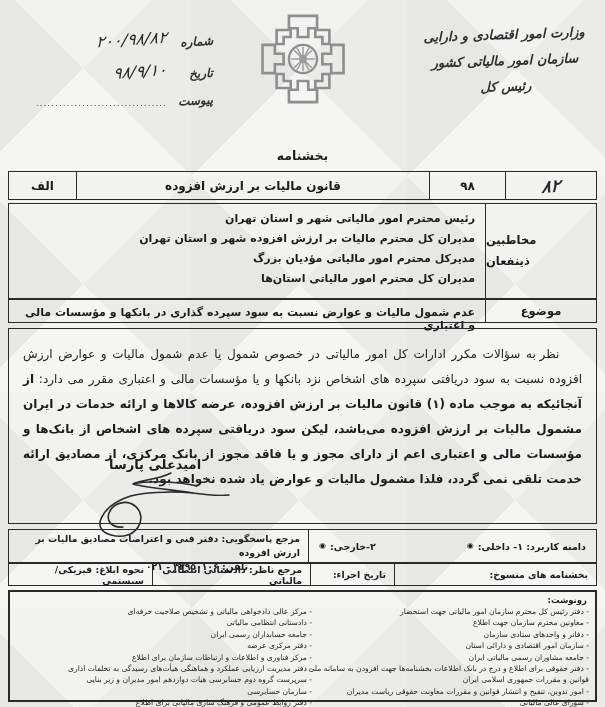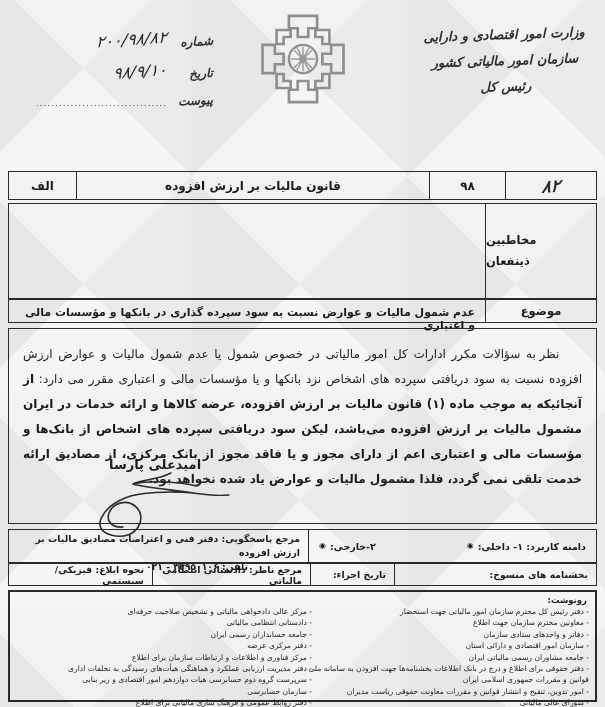--- a/index.html
+++ b/index.html
@@ -132,33 +132,40 @@
     <div class="hdr-row">
       <span class="hdr-label">تاریخ</span>
       <span class="hand hdr-value">۹۸/۹/۱۰</span>
     </div>
     <div class="hdr-row">
       <span class="hdr-label">پیوست</span>
       <span class="dots">......................................</span>
     </div>
   </div>
 
+  <div class="doc-title">بخشنامه</div>
 
   <div class="box class-row">
     <div class="class-cell c-serial hand">۸۲</div>
     <div class="class-cell c-year">۹۸</div>
     <div class="class-cell c-law">قانون مالیات بر ارزش افزوده</div>
     <div class="class-cell c-cat">الف</div>
   </div>
 
   <div class="box rcpt-box">
     <div class="rcpt-label">
       <span>مخاطبین</span>
       <span>ذینفعان</span>
     </div>
+    <div class="rcpt-content">
+        <div class="rcpt-line">رئیس محترم امور مالیاتی شهر و استان تهران</div>
+        <div class="rcpt-line">مدیران کل محترم مالیات بر ارزش افزوده شهر و استان تهران</div>
+        <div class="rcpt-line">مدیرکل محترم امور مالیاتی مؤدیان بزرگ</div>
+        <div class="rcpt-line">مدیران کل محترم امور مالیاتی استان‌ها</div>
+      </div>
   </div>
 
   <div class="box subj-box">
     <div class="subj-label">موضوع</div>
     <div class="subj-content">عدم شمول مالیات و عوارض نسبت به سود سپرده گذاری در بانکها و مؤسسات مالی و اعتباری</div>
   </div>
 
   <div class="box body-box">
     <p class="body-text"><span class="body-intro">نظر به سؤالات مکرر ادارات کل امور مالیاتی در خصوص شمول یا عدم شمول مالیات و عوارض ارزش افزوده نسبت به سود دریافتی سپرده های اشخاص نزد بانکها و یا مؤسسات مالی و اعتباری مقرر می دارد: </span><span class="body-bold">از آنجائیکه به موجب ماده (۱) قانون مالیات بر ارزش افزوده، عرضه کالاها و ارائه خدمات در ایران مشمول مالیات بر ارزش افزوده می‌باشد، لیکن سود دریافتی سپرده های اشخاص از بانک‌ها و مؤسسات مالی و اعتباری اعم از دارای مجوز و یا فاقد مجوز از بانک مرکزی، از مصادیق ارائه خدمت تلقی نمی گردد، فلذا مشمول مالیات و عوارض یاد شده نخواهد بود.</span></p>
     <div class="signer">امیدعلی پارسا</div>
@@ -206,19 +213,19 @@
         <div class="copy-line">- امور تدوین، تنقیح و انتشار قوانین و مقررات معاونت حقوقی ریاست مدیران</div>
         <div class="copy-line">- شورای عالی مالیاتی</div>
       </div>
     <div class="col-left">
         <div class="copy-line">- مرکز عالی دادخواهی مالیاتی و تشخیص صلاحیت حرفه‌ای</div>
         <div class="copy-line">- دادستانی انتظامی مالیاتی</div>
         <div class="copy-line">- جامعه حسابداران رسمی ایران</div>
         <div class="copy-line">- دفتر مرکزی عرضه</div>
         <div class="copy-line">- مرکز فناوری و اطلاعات و ارتباطات سازمان برای اطلاع</div>
         <div class="copy-line">- دفتر مدیریت ارزیابی عملکرد و هماهنگی هیأت‌های رسیدگی به تخلفات اداری</div>
-        <div class="copy-line">- سرپرست گروه دوم حسابرسی هیات دوازدهم امور اقتصادی و زیر بنایی</div>
+        <div class="copy-line">- سرپرست گروه دوم حسابرسی هیات دوازدهم امور مدیران و زیر بنایی</div>
         <div class="copy-line">- سازمان حسابرسی</div>
         <div class="copy-line">- دفتر روابط عمومی و فرهنگ سازی مالیاتی برای اطلاع</div>
       </div>
   </div>
 
 </div>
 
 </body></html>

